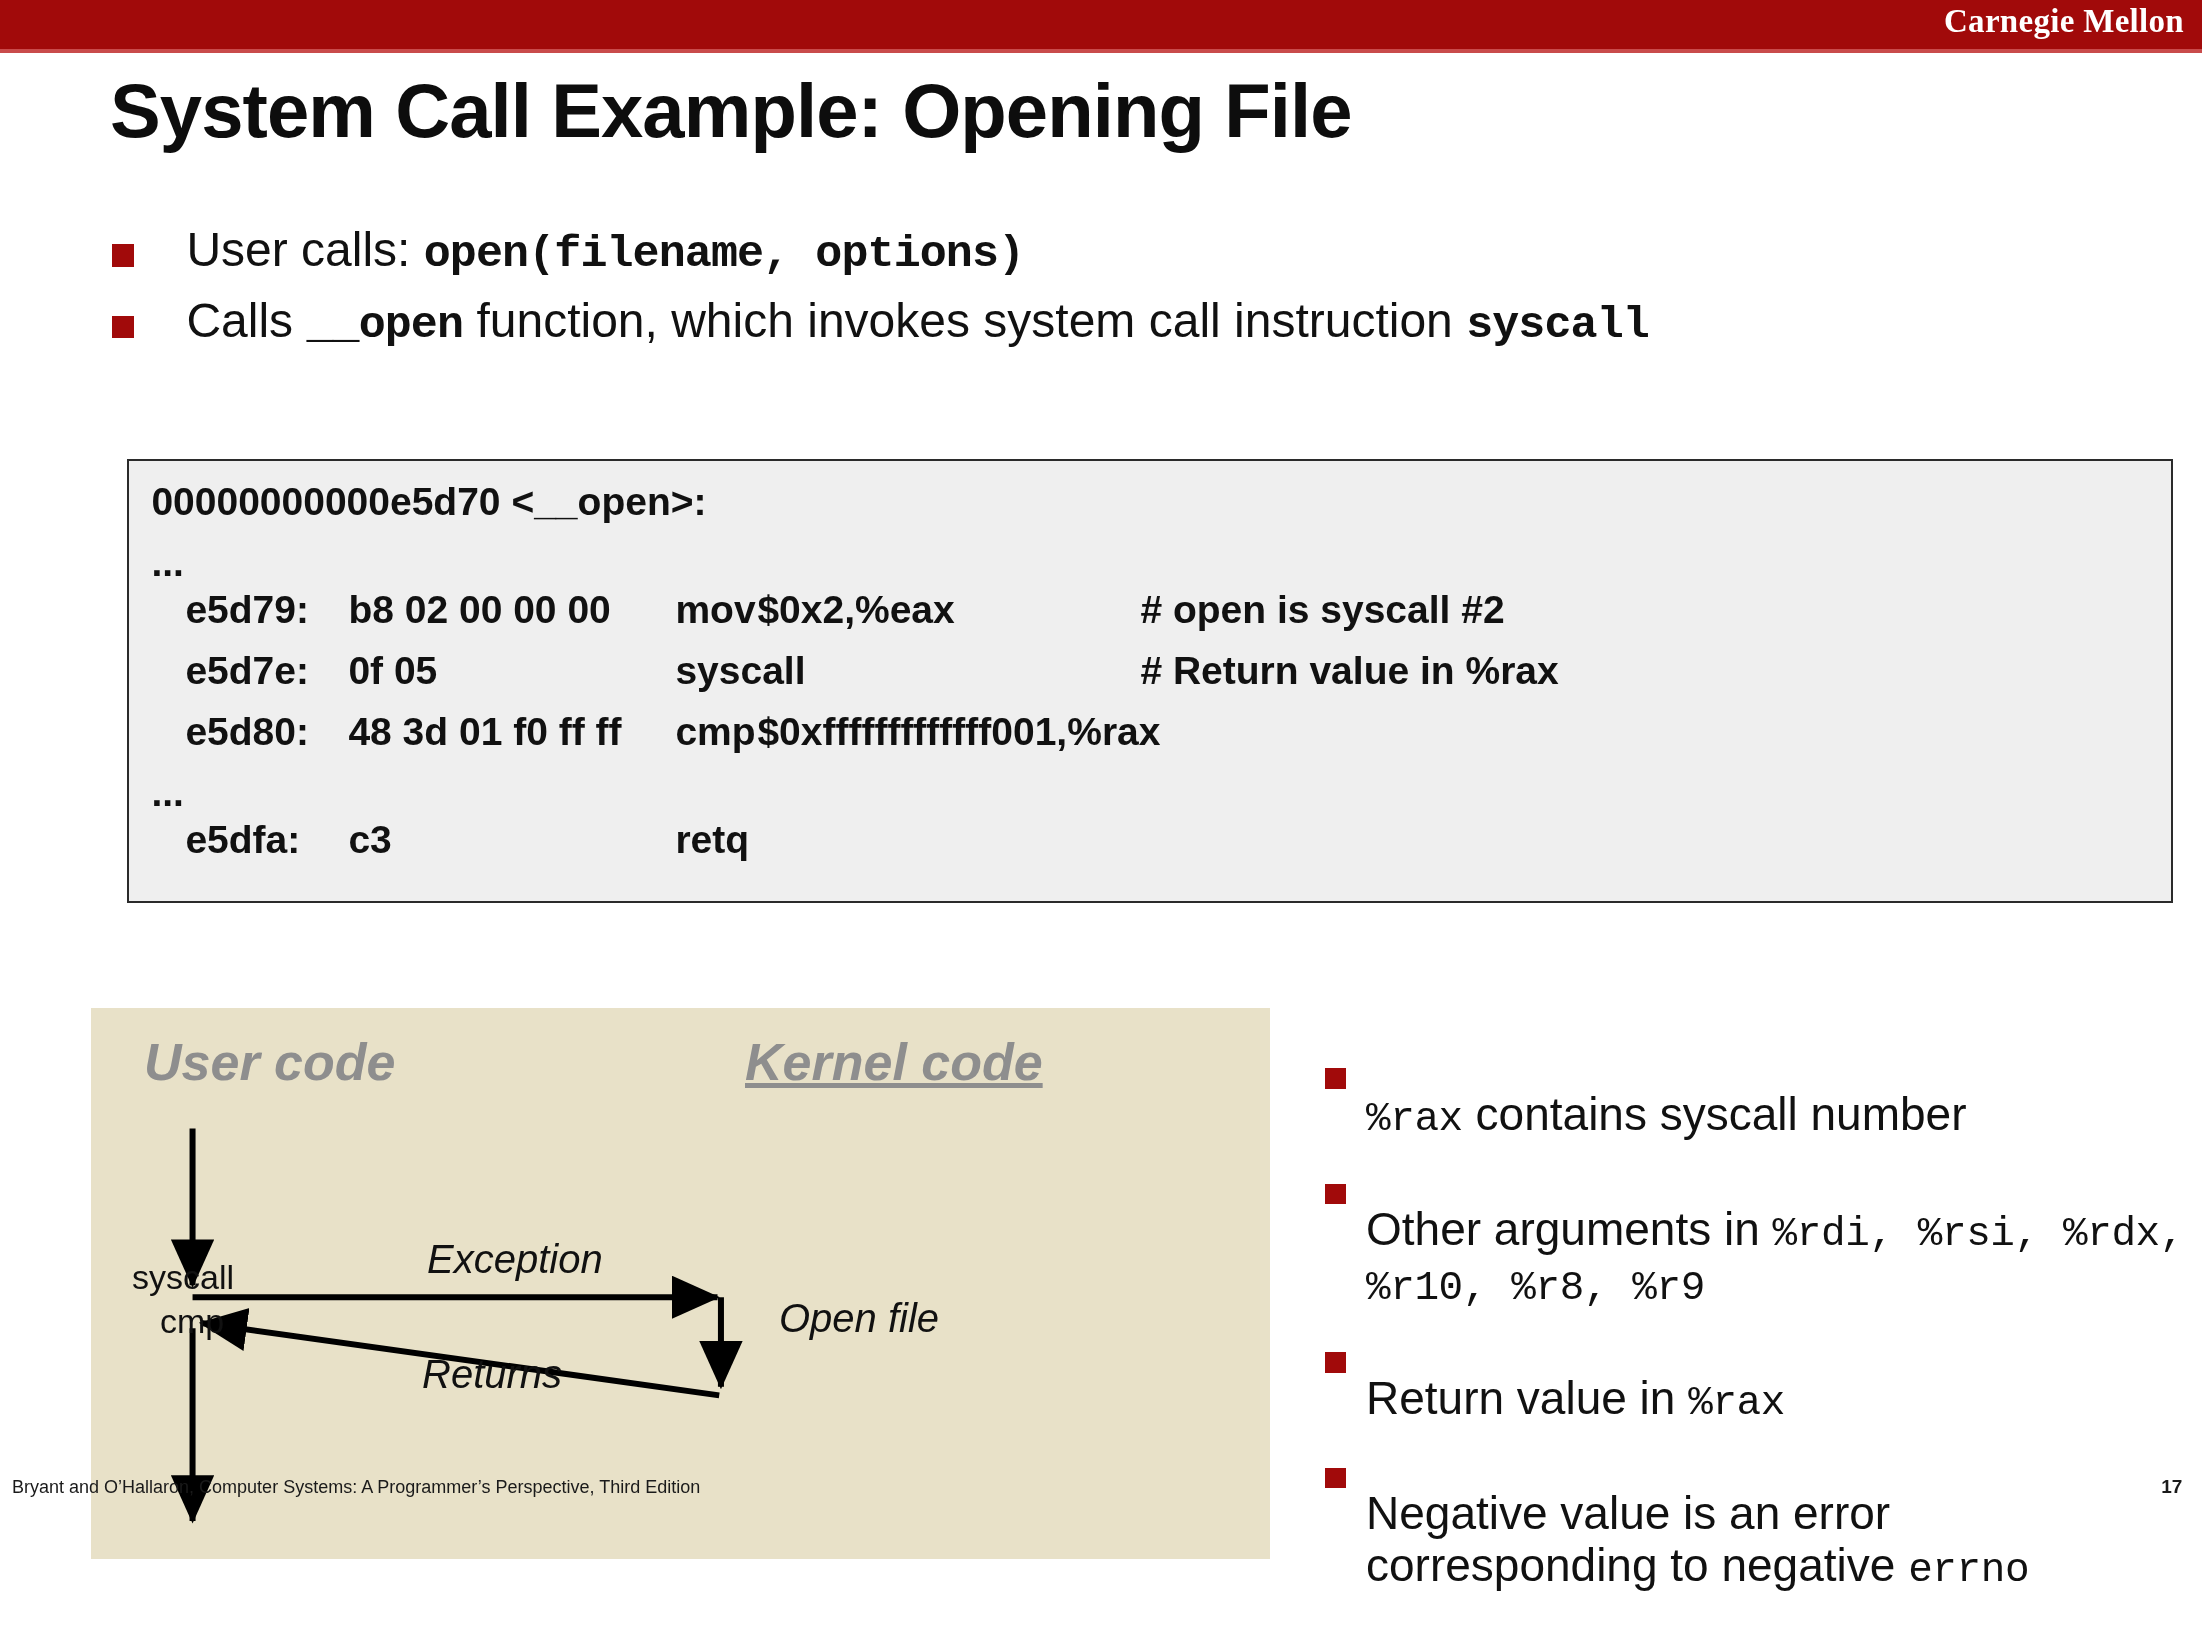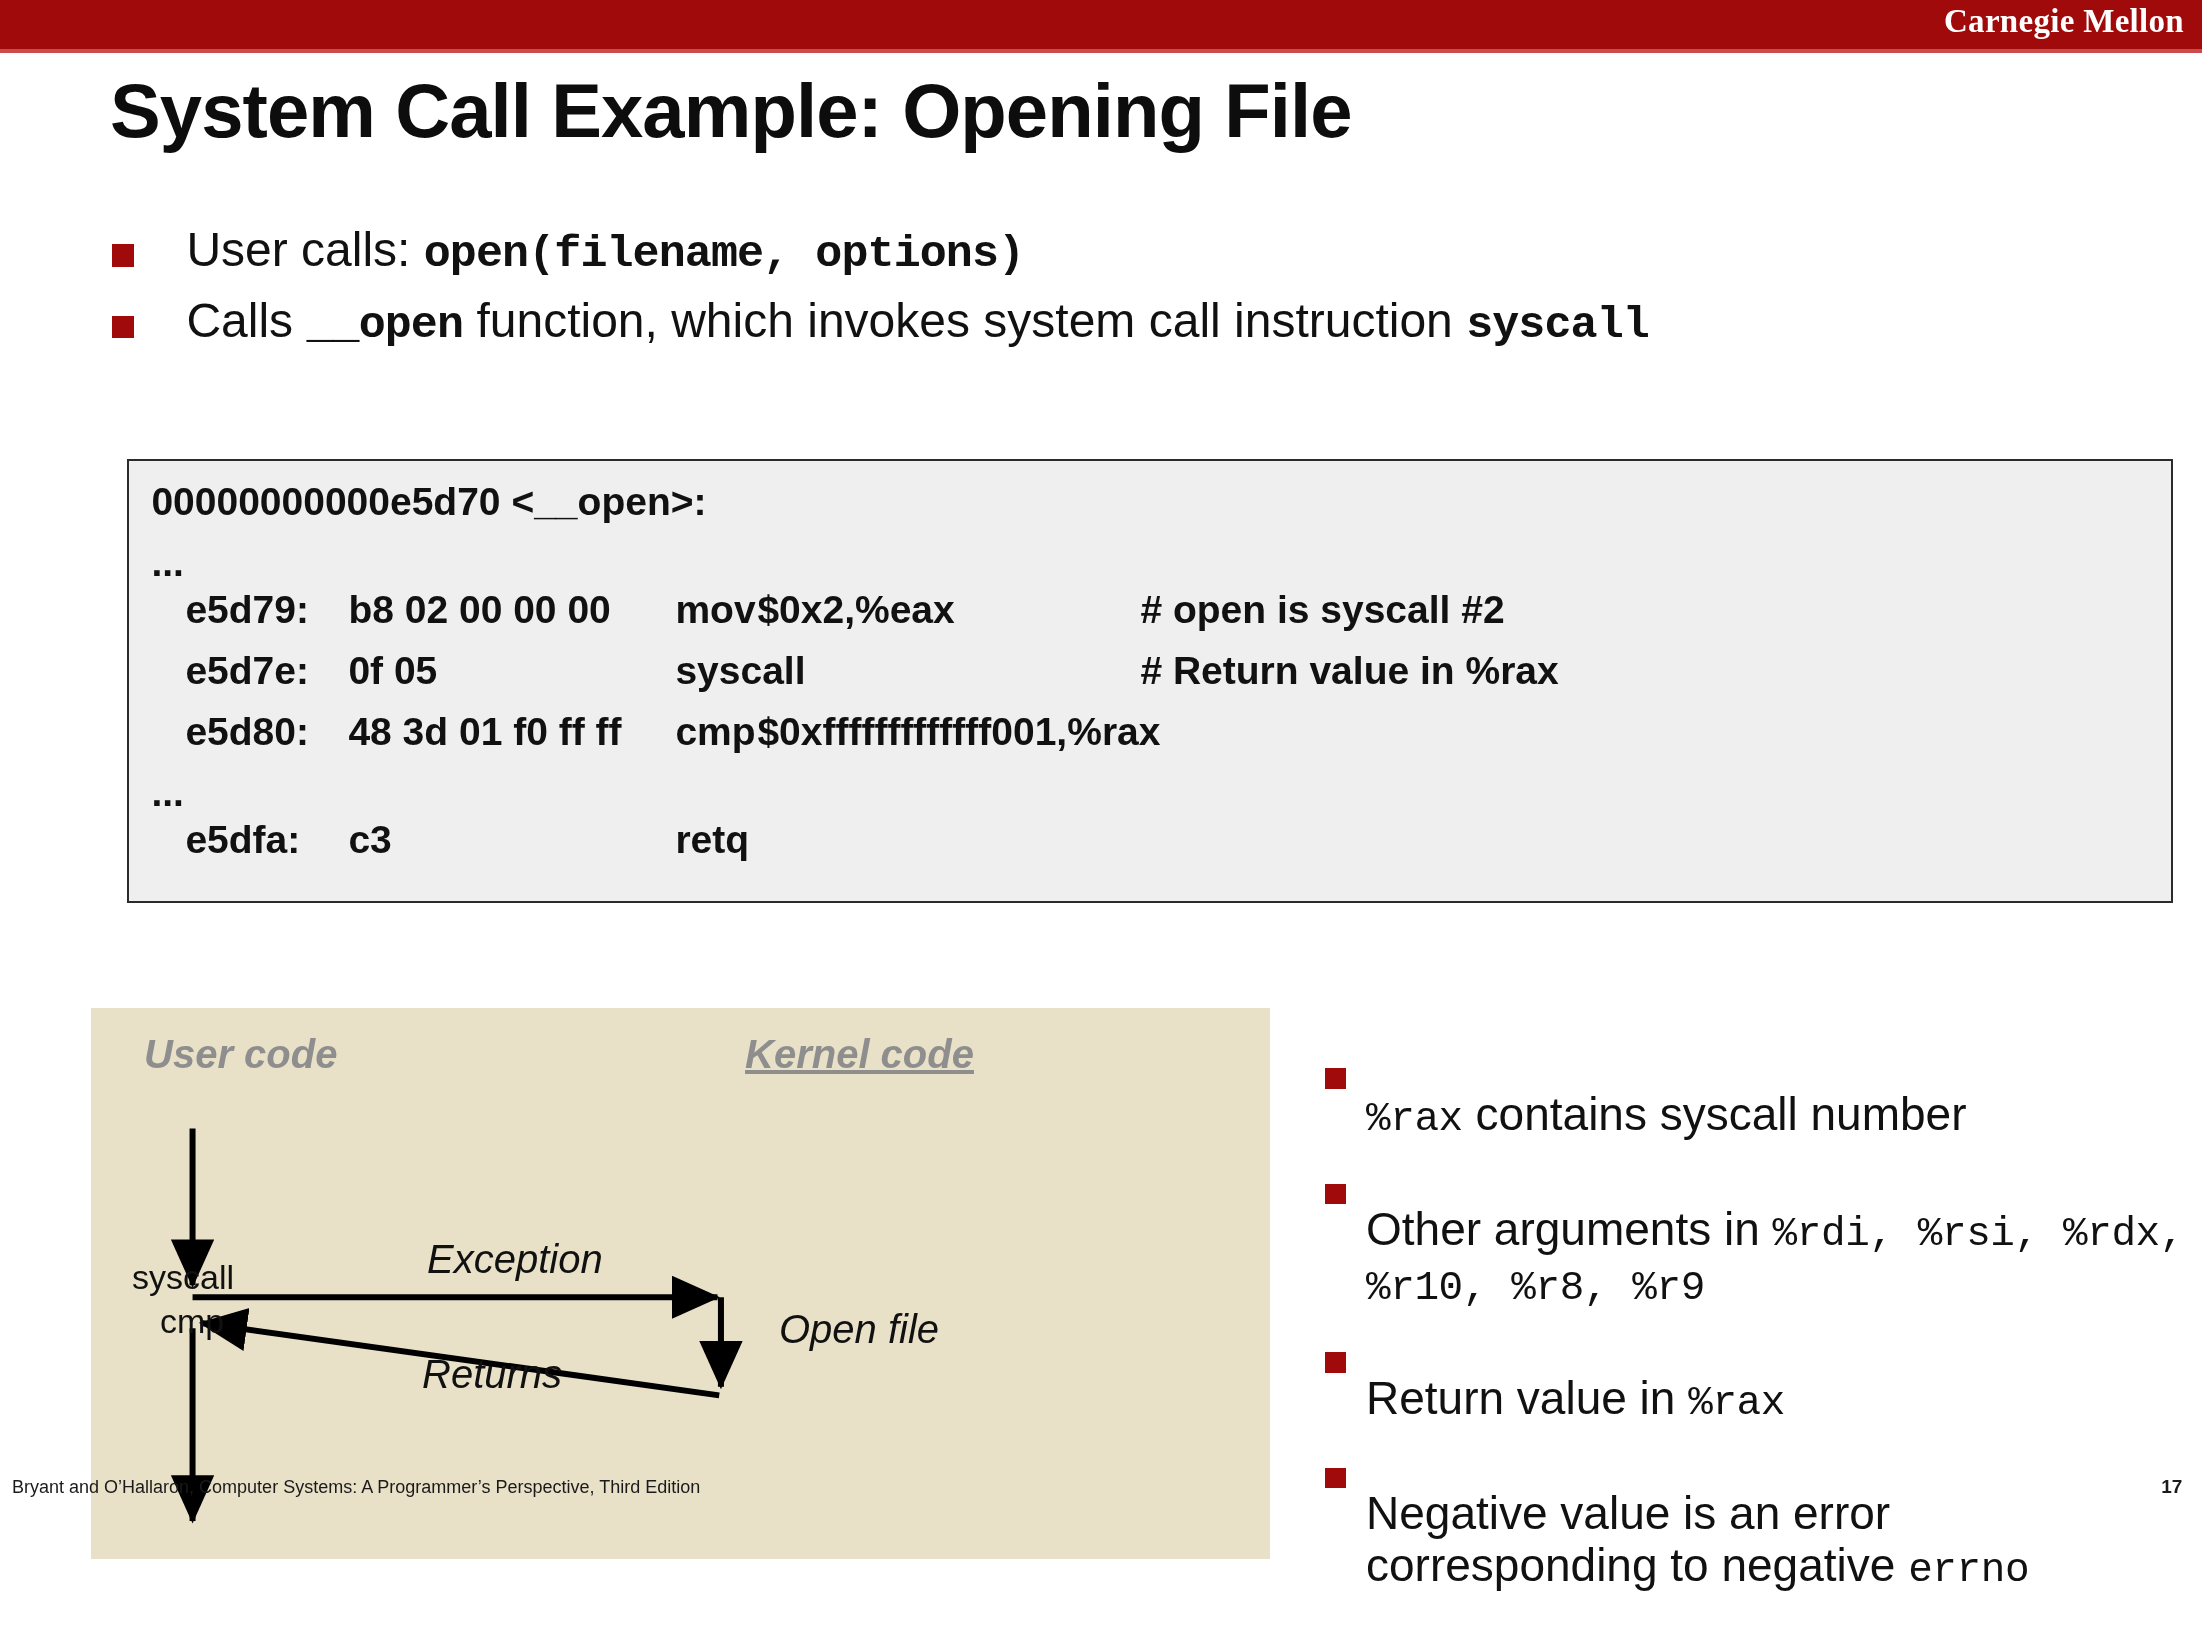--- a/index.html
+++ b/index.html
@@ -125,39 +125,39 @@
     position: absolute;
     left: 91px;
     top: 1008px;
     width: 1179px;
     height: 551px;
     background: #E8E1C8;
   }
   .diagram svg { position: absolute; left: 0; top: 0; }
   .dg-heading {
     position: absolute;
-    font-size: 40px;
+    font-size: 52px;
     font-weight: bold;
     font-style: italic;
     color: #8E8E8E;
   }
   .dg-heading.user   { left: 53px;  top: 24px; }
   .dg-heading.kernel { left: 654px; top: 24px; text-decoration: underline; }
   .dg-label {
     position: absolute;
     font-size: 34px;
     color: #111111;
     white-space: nowrap;
   }
   .dg-label.italic { font-style: italic; font-size: 40px; }
   .dg-label.syscall { left: 41px;  top: 250px; }
   .dg-label.cmp     { left: 69px;  top: 294px; }
   .dg-label.exception { left: 336px; top: 229px; }
   .dg-label.returns   { left: 331px; top: 344px; }
-  .dg-label.openfile  { left: 688px; top: 299px; font-style: italic; }
+  .dg-label.openfile  { left: 688px; top: 288px; font-style: italic; }
 
   
   .right-bullets {
     position: absolute;
     left: 1325px;
     top: 1046px;
     width: 869px;
   }
   .rb-row {
     display: flex;

